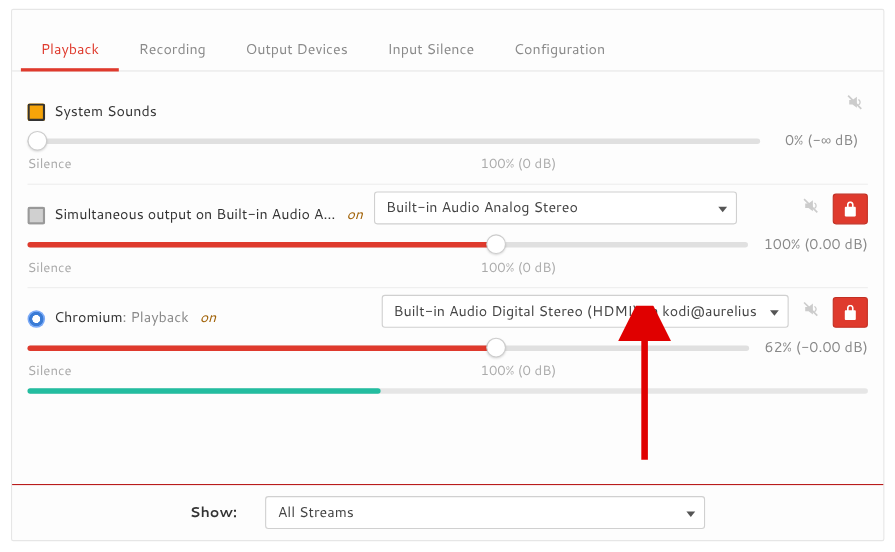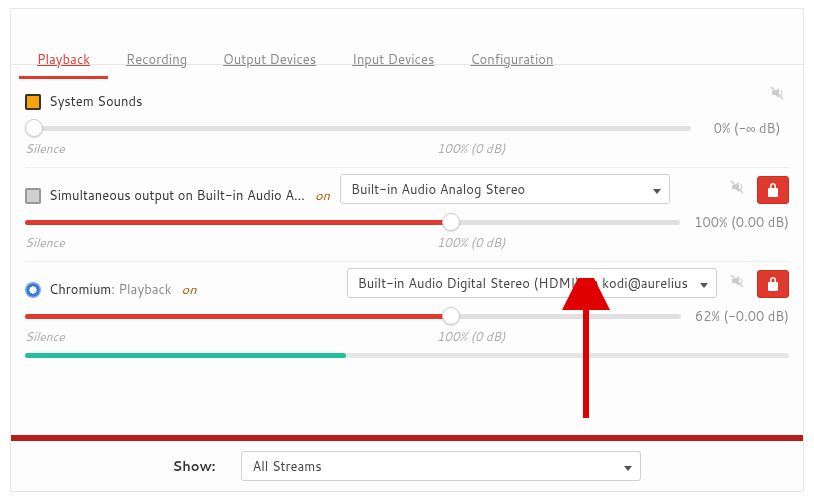--- a/index.html
+++ b/index.html
@@ -1,20 +1,20 @@
 <!DOCTYPE html>
 <html><head>
 <meta charset="utf-8">
 <style>
   * { box-sizing: border-box; margin: 0; padding: 0; }
   body { font-family: "Cantarell", "Segoe UI", sans-serif; font-size: 13px; color: #444; background: #fff; }
   .window { width: 814px; height: 502px; padding: 8px 10px 10px 10px; position: relative; }
   .panel { border: 1px solid #e6e6e6; border-radius: 2px; height: 100%; display: flex; flex-direction: column; background: #fdfdfd; }
   .tabs { display: flex; border-bottom: 1px solid #e6e6e6; padding: 0 8px; gap: 0; }
-  .tab { padding: 26px 18px 8px 18px; color: #8a8a8a; cursor: pointer; position: relative; top: 15px; text-decoration: underline; }
+  .tab { padding: 26px 18px 8px 18px; color: #8a8a8a; cursor: pointer; position: relative; top: 1px; }
   .tab.active { color: #df3a2d; border-bottom: 3px solid #df3a2d; font-weight: 500; }
   .content { flex: 1; overflow-y: auto; padding: 10px 14px 6px 14px; }
   .stream { padding: 6px 0 10px 0; }
   .stream + .stream { border-top: 1px solid #eee; }
   .stream-header { display: flex; align-items: flex-end; gap: 8px; margin-bottom: 8px; }
   .appicon { width: 16px; height: 16px; border-radius: 2px; flex-shrink: 0; }
   .icon-system { background: #f6a409; box-shadow: inset 0 0 0 2px #333; }
   .icon-audio { background: #d0d0d0; box-shadow: inset 0 0 0 2px #999; }
   .icon-chromium { background: radial-gradient(circle at center, #fff 30%, #3a7bd5 34%, #3a7bd5 55%, #7baaf7 60%); border-radius: 50%; }
   .label-main { color: #333; font-weight: 500; }
@@ -31,39 +31,39 @@
   .lock-svg { width: 12px; height: 14px; }
   .slider-row { display: flex; align-items: center; gap: 14px; }
   .slider-wrap { flex: 1; position: relative; height: 20px; display: flex; align-items: center; }
   .track { position: absolute; left: 0; right: 0; height: 5px; background: #e0e0e0; border-radius: 3px; }
   .track-fill { position: absolute; left: 0; height: 5px; border-radius: 3px 0 0 3px; }
   .fill-red { background: #df3a2d; }
   .fill-teal { background: #23bda0; }
   .thumb { position: absolute; width: 18px; height: 18px; background: #fff; border: 1px solid #ccc; border-radius: 50%; transform: translateX(-50%); cursor: pointer; box-shadow: 0 1px 2px rgba(0,0,0,0.15); }
   .thumb.left { left: 0; transform: translateX(0); }
   .vol-readout { color: #888; font-size: 13px; white-space: nowrap; min-width: 84px; text-align: center; }
-  .scale-labels { display: flex; justify-content: space-between; color: #aaa; font-size: 12px; margin-top: 2px; font-style: italic; }
+  .scale-labels { display: flex; justify-content: space-between; color: #aaa; font-size: 12px; margin-top: 2px; }
   .meter { position: relative; height: 5px; background: #e6e6e6; border-radius: 3px; margin-top: 8px; }
   .meter-fill { position: absolute; left: 0; top: 0; bottom: 0; border-radius: 3px; }
-  .footer { border-top: 6px solid #b91c1c; padding: 10px 14px; display: flex; align-items: center; justify-content: center; gap: 26px; }
+  .footer { border-top: 1px solid #b91c1c; padding: 10px 14px; display: flex; align-items: center; justify-content: center; gap: 26px; }
   .footer .select { min-width: 400px; }
   .footer-label { font-weight: 600; color: #333; }
   .annotation-arrow { position: absolute; left: 556px; top: 278px; pointer-events: none; }
 </style>
 </head>
 <body>
 
 <div class="window">
   <div class="panel">
 
     <div class="tabs">
       <div class="tab active">Playback</div>
       <div class="tab">Recording</div>
       <div class="tab">Output Devices</div>
-      <div class="tab">Input Devices</div>
+      <div class="tab">Input Silence</div>
       <div class="tab">Configuration</div>
     </div>
 
     <div class="content">
 
       <div class="stream">
         <div class="stream-header">
           <div class="appicon icon-system"></div>
           <span class="label-main">System Sounds</span>
           <div class="header-spacer"></div>

